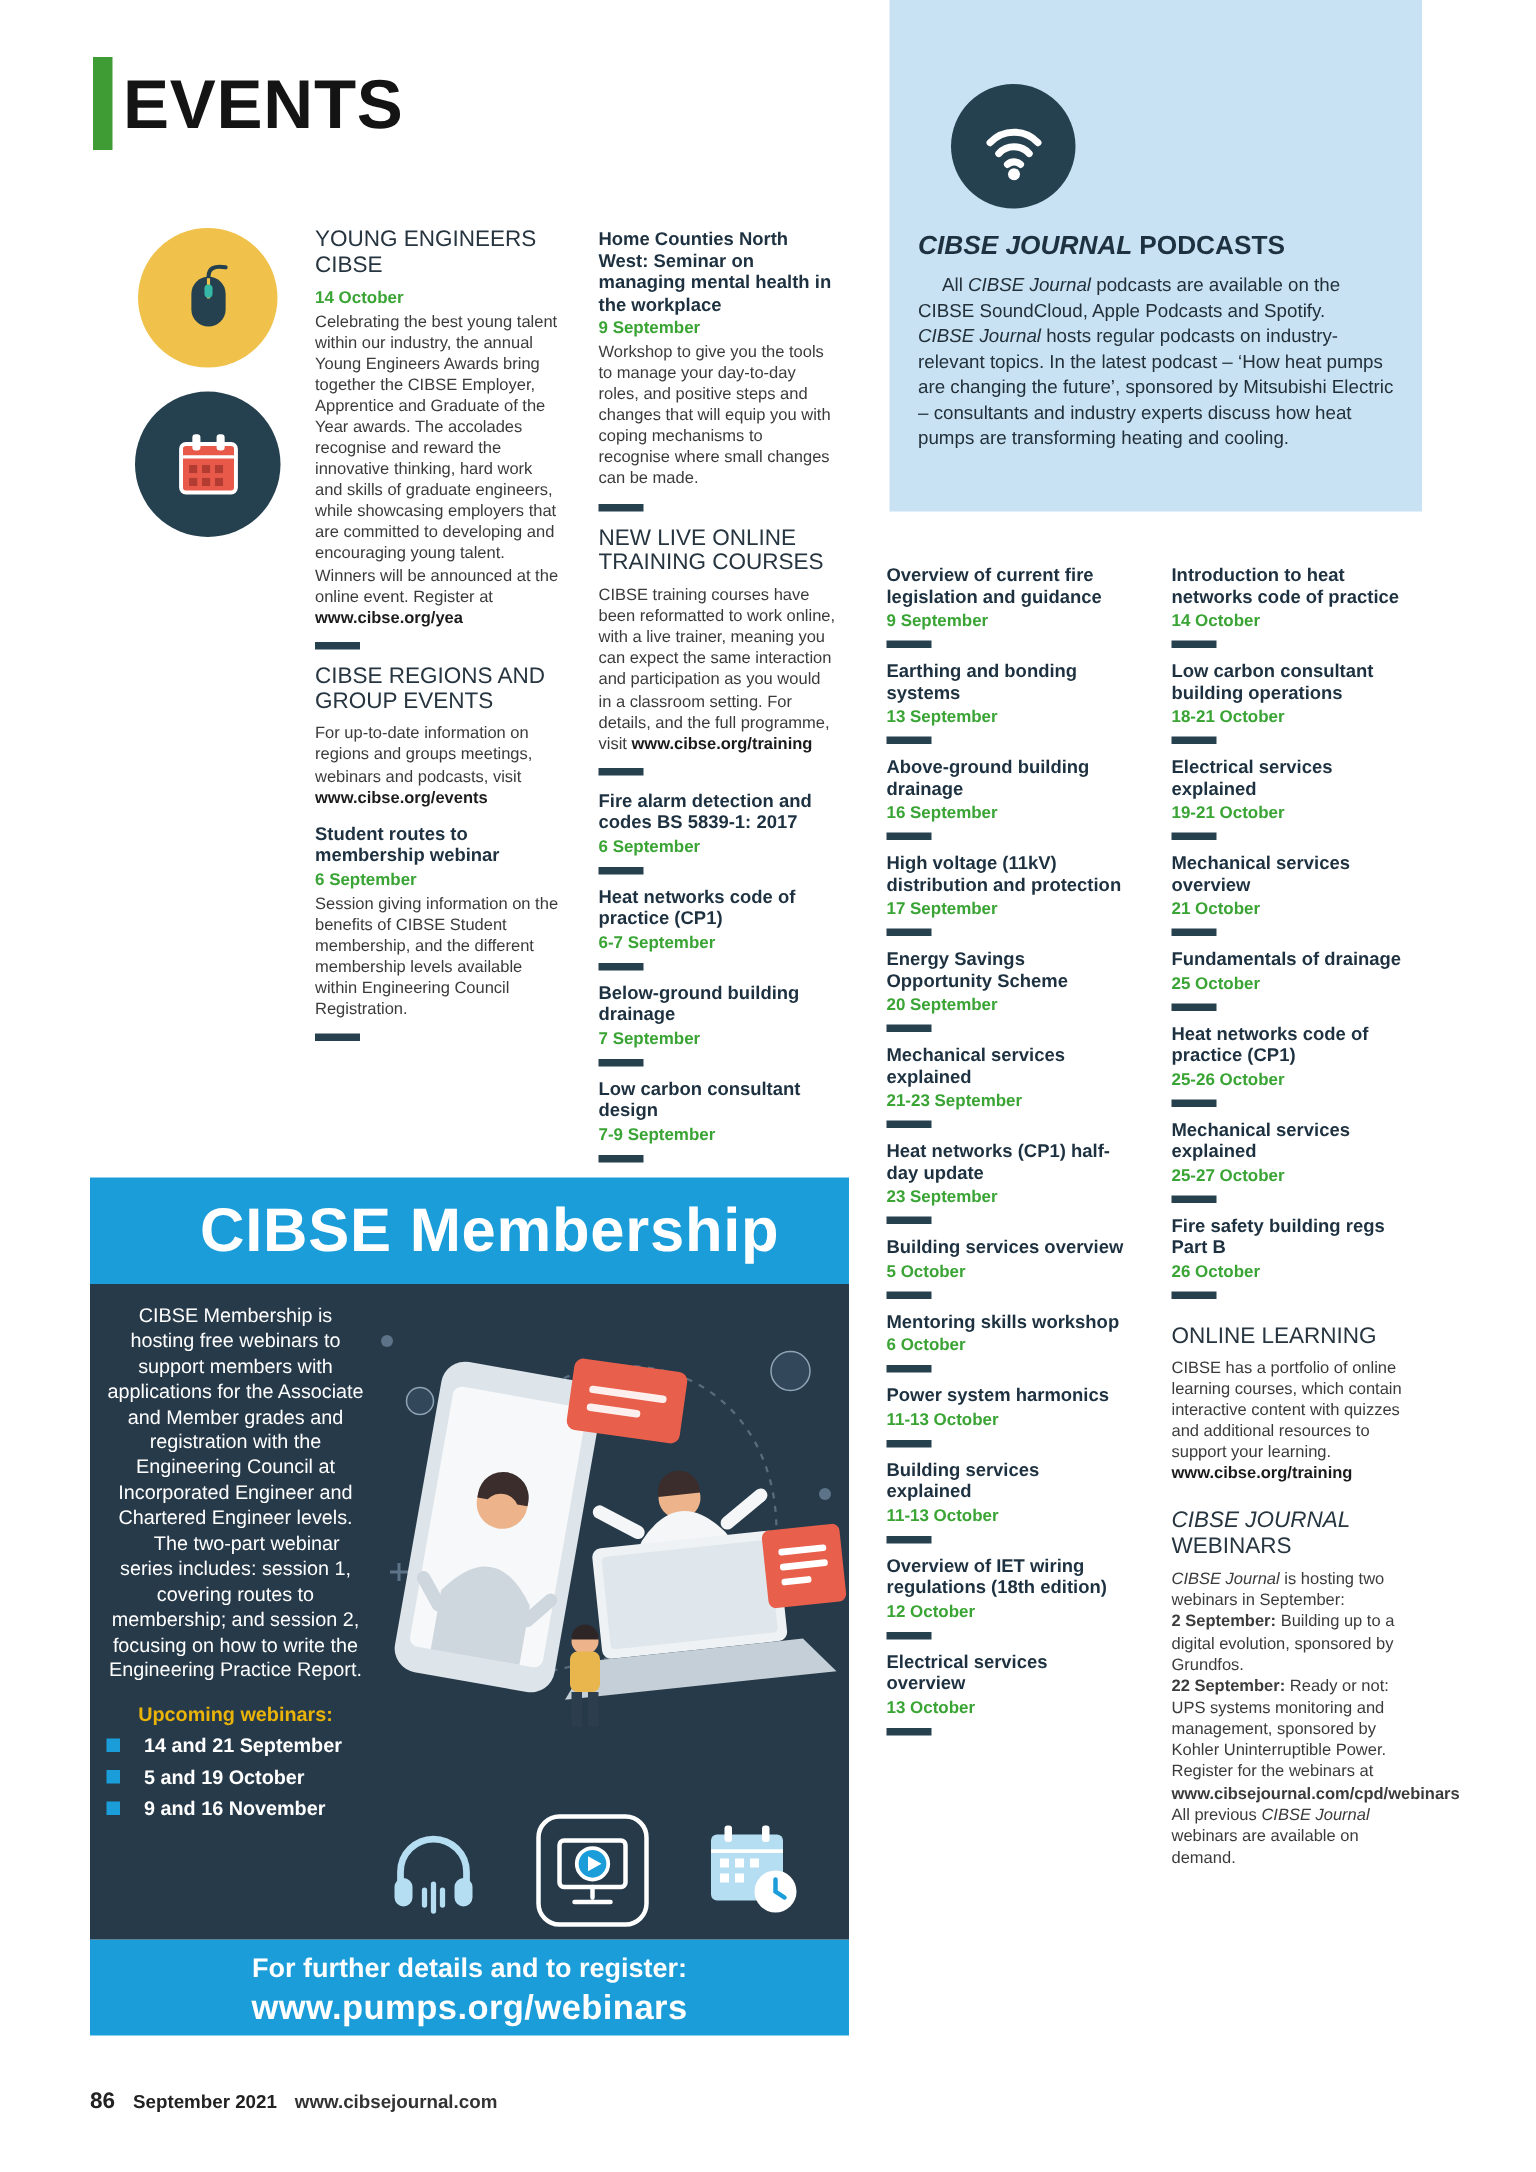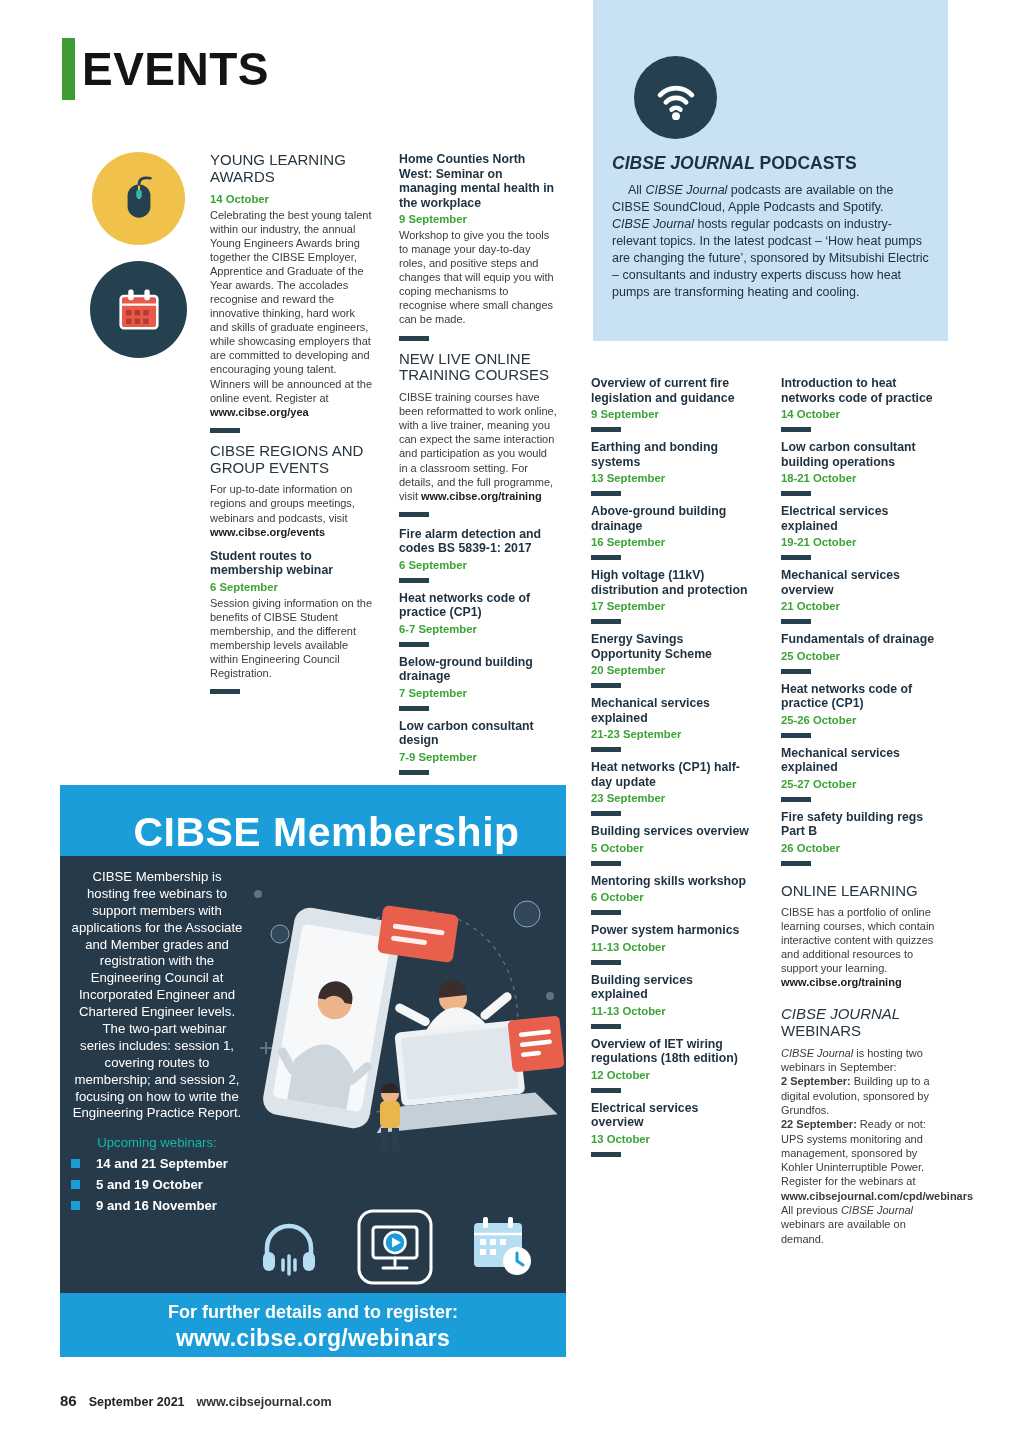--- a/index.html
+++ b/index.html
@@ -45,28 +45,28 @@
   .podcast-body { font-size:12.5px; line-height:1.36; color:#22303a; }
   .podcast-body.indent { text-indent:16px; }
 
   
   .sub-section { margin-top:16px; }
   .sub-heading { font-size:15px; color:#26353f; line-height:1.15; margin-bottom:6px; font-weight:normal; }
   .webinars-body { font-size:11px; line-height:1.3; color:#3b3b3b; }
 
   
   .ad { position:absolute; left:60px; top:785px; width:506px; }
-  .ad-header { height:71px; background:#1b9dd9; display:flex; align-items:flex-end; justify-content:center;padding-left:27px; }
+  .ad-header { height:71px; background:#1b9dd9; display:flex; align-items:center; justify-content:center;padding-left:27px; }
   .ad-heading { color:#fff; font-size:41px; font-weight:bold; letter-spacing:0.5px; }
   .ad-body { position:relative; height:437px; background:#273a4a; overflow:hidden; }
   .ad-left { position:absolute; left:11px; top:13px; width:172px; color:#fff;text-align:center; }
   .ad-left p { font-size:13.2px; line-height:1.28; }
   .ad-left p.indent { text-indent:15px; }
   .upcoming { margin-top:13px; }
-  .upcoming-label { font-size:13.2px; font-weight:normal; color:#14b8a6; }
+  .upcoming-label { font-size:13.2px; font-weight:bold; color:#eab308; }
   .webinar-item { display:flex; align-items:center; gap:16px; margin-top:6px; }
   .square-bullet { width:9px; height:9px; background:#1b9dd9; flex:none; }
   .webinar-date { font-size:13.2px; font-weight:bold; color:#fff; }
   .illustration { position:absolute; left:180px; top:0; }
   .ad-icons { position:absolute; left:192px; top:352px; display:flex; gap:30px; align-items:center; }
   .ad-footer { height:64px; background:#1b9dd9; text-align:center; color:#fff; padding-top:9px; }
   .ad-footer .line1 { font-size:18px; font-weight:bold; }
   .ad-footer .line2 { font-size:23px; font-weight:bold; margin-top:2px; letter-spacing:0.3px; }
 
   
@@ -102,21 +102,21 @@
         <rect x="22" y="26" width="5" height="5"></rect>
       <rect x="30" y="26" width="5" height="5"></rect>
         <rect x="14" y="34" width="5" height="5"></rect>
       <rect x="22" y="34" width="5" height="5"></rect>
         <rect x="30" y="34" width="5" height="5"></rect>
     </g>
   </svg>
 </div>
 
 <section class="col col1">
-  <h2 class="section-heading">YOUNG LEARNING AWARDS</h2>
+  <h2 class="section-heading">YOUNG ENGINEERS CIBSE</h2>
   <div class="date">14 October</div>
   <p class="body-text"><span>Celebrating the best young talent within our industry, the annual Young Engineers Awards bring together the CIBSE Employer, Apprentice and Graduate of the Year awards. The accolades recognise and reward the innovative thinking, hard work and skills of graduate engineers, while showcasing employers that are committed to developing and encouraging young talent. Winners will be announced at the online event. Register at </span><span class="url">www.cibse.org/yea</span></p>
   <div class="divider"></div>
 
   <h2 class="section-heading">CIBSE REGIONS AND GROUP EVENTS</h2>
   <p class="body-text"><span>For up-to-date information on regions and groups meetings, webinars and podcasts, visit </span><span class="url">www.cibse.org/events</span></p>
 
   <div class="block-gap">
     <div class="course-title">Student routes to membership webinar</div>
     <div class="date">6 September</div>
@@ -401,21 +401,21 @@
             <rect x="26" y="40" width="6" height="6"></rect>
         </g>
         <circle cx="53" cy="52" r="14" fill="#ffffff"></circle>
         <path d="M53 44 v8 l6 4" stroke="#1b9dd9" stroke-width="3" fill="none" stroke-linecap="round"></path>
       </svg>
     </div>
   </div>
 
   <div class="ad-footer">
     <div class="line1">For further details and to register:</div>
-    <div class="line2">www.cibse.org/webinars</div>
+    <div class="line2">www.pumps.org/webinars</div>
   </div>
 </section>
 
 <footer class="page-footer">
   <span class="page-number">86</span>
   <span class="footer-issue">September 2021</span>
   <span class="footer-site">www.cibsejournal.com</span>
 </footer>
 
 </body></html>

